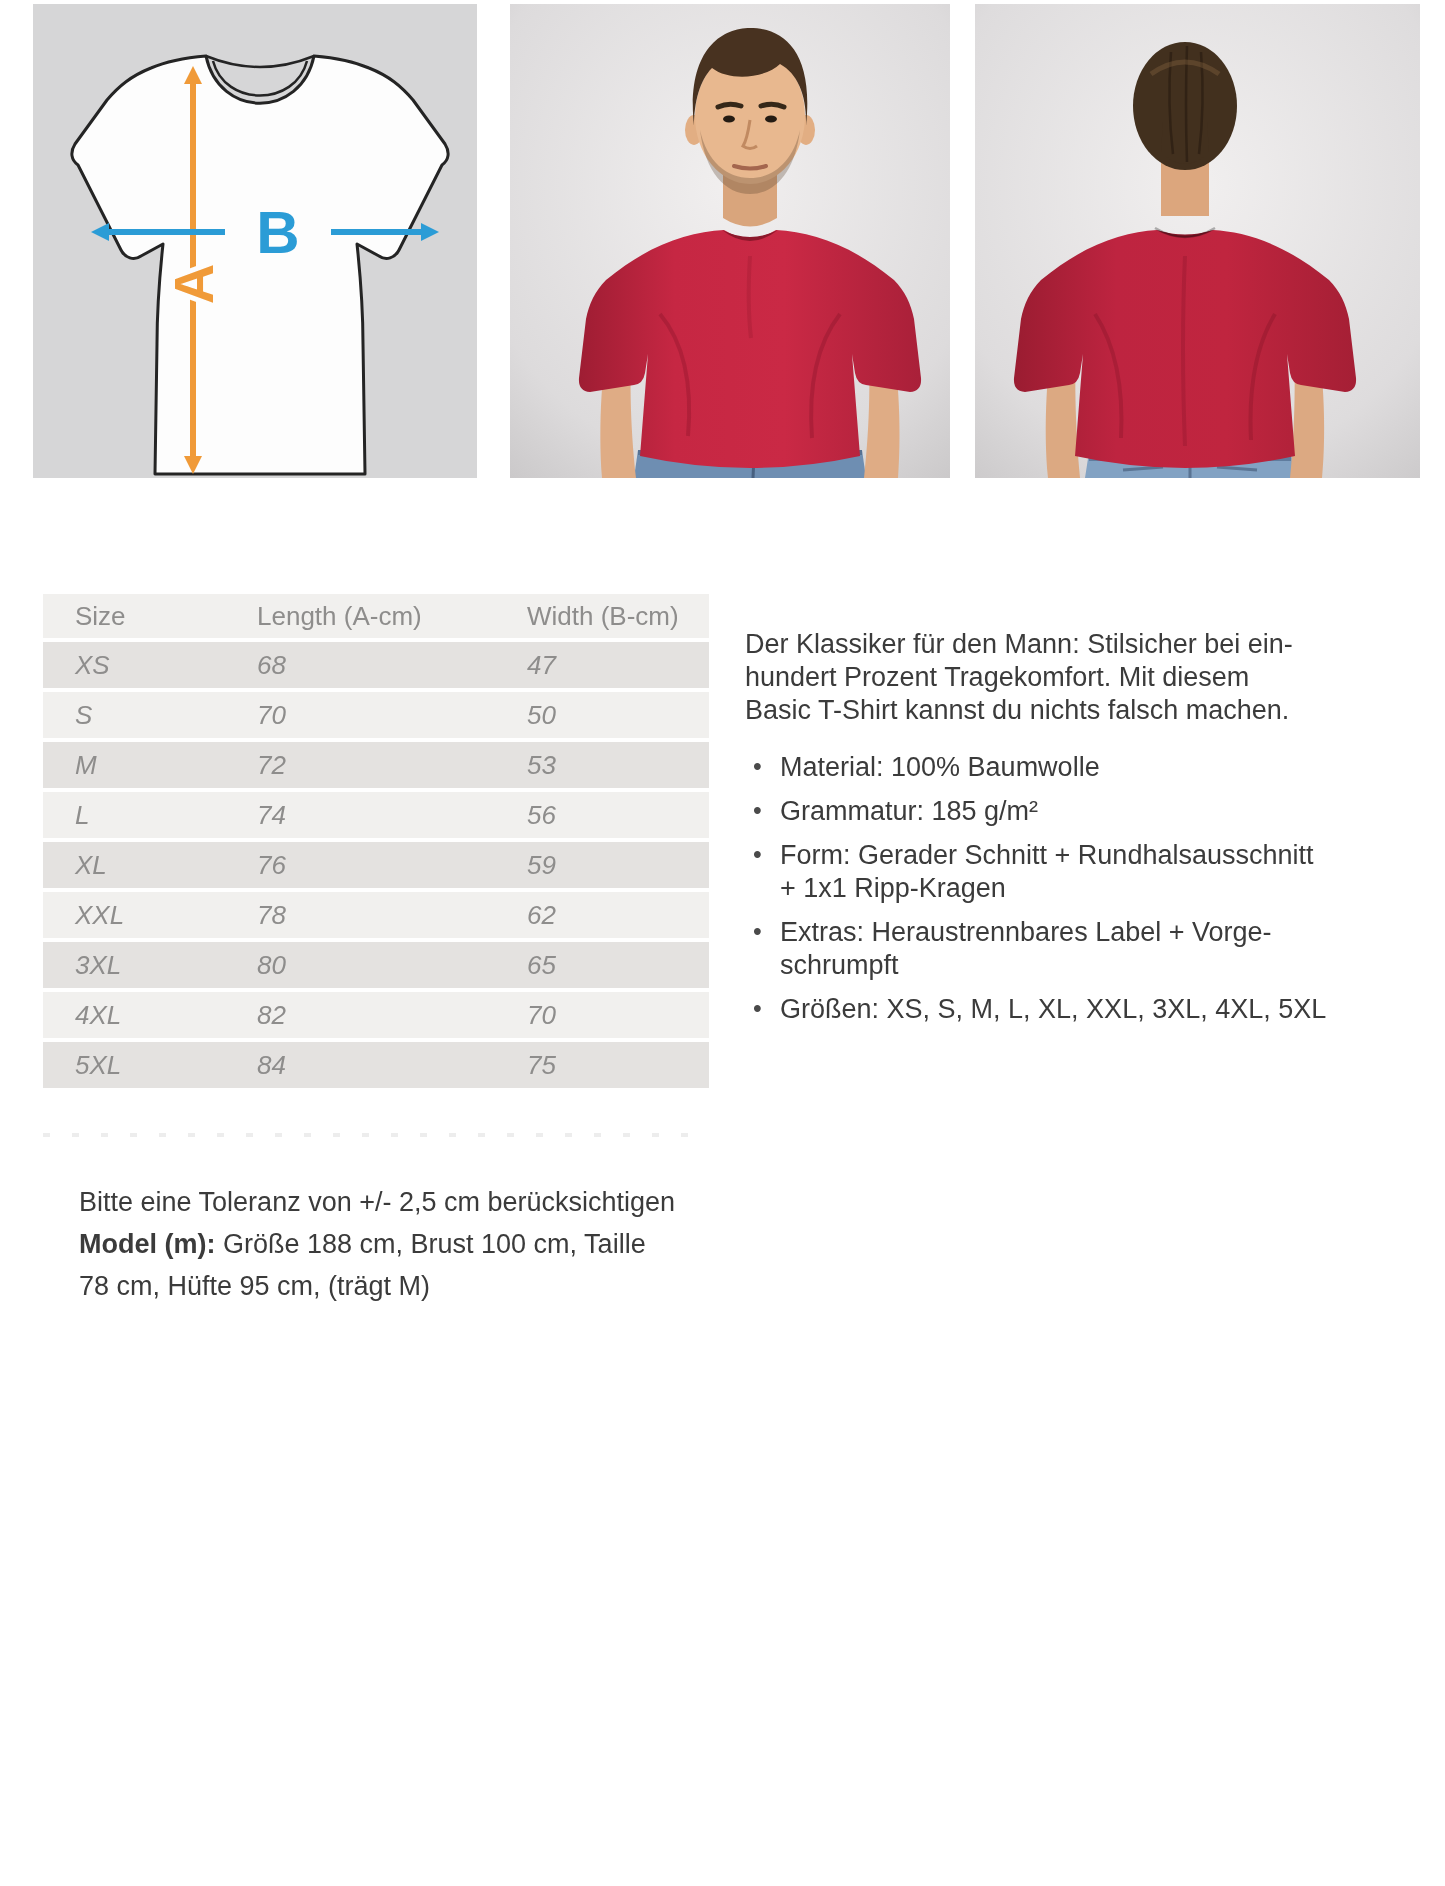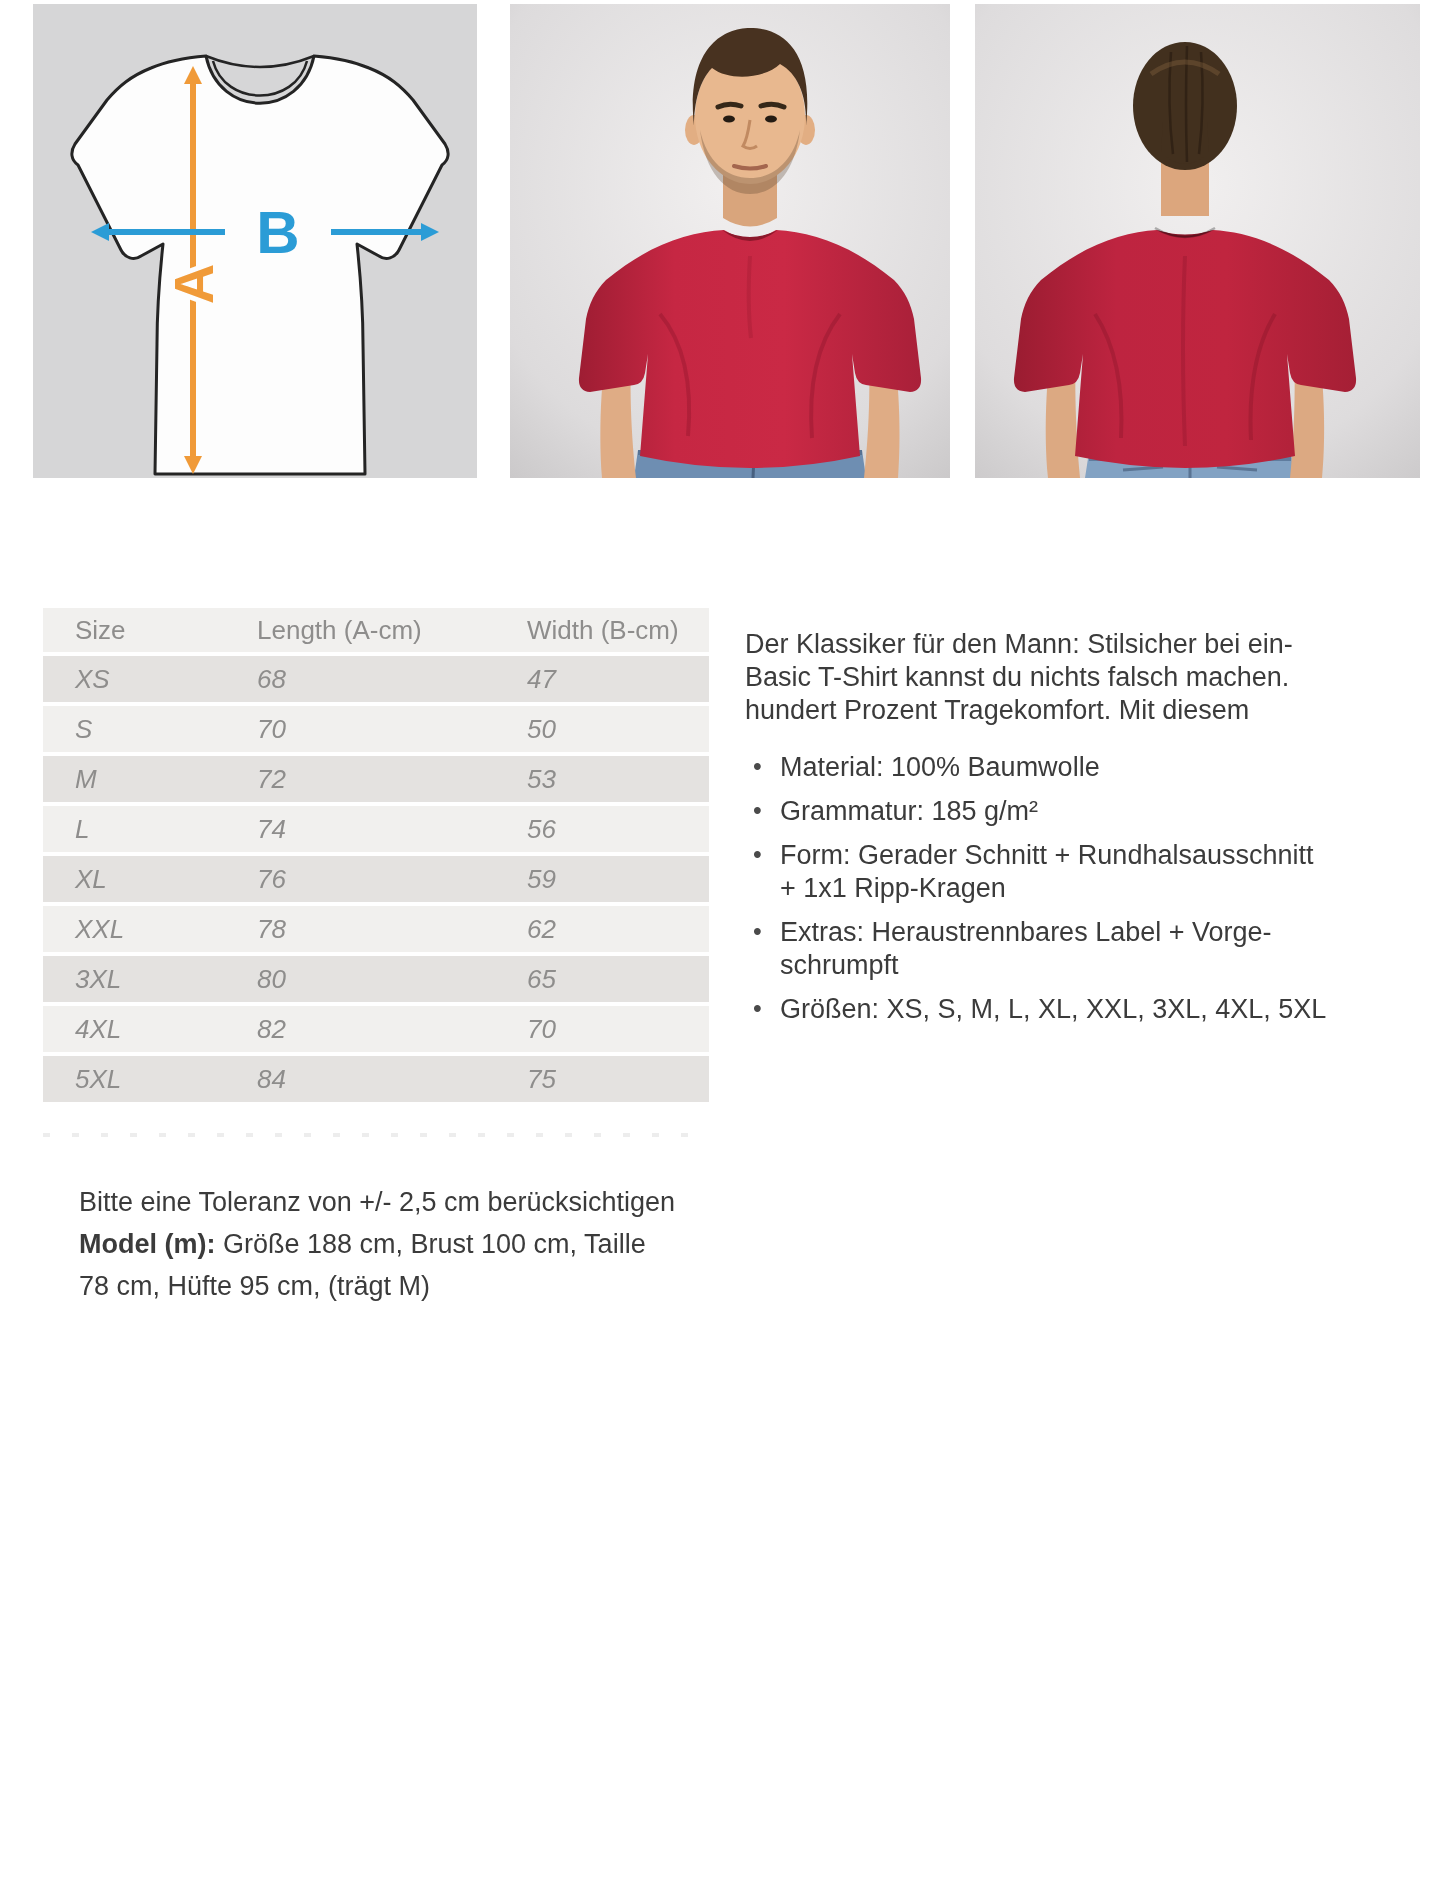--- a/index.html
+++ b/index.html
@@ -8,21 +8,21 @@
     font-family:"Liberation Sans", sans-serif;
     -webkit-font-smoothing:antialiased;
   }
   .panel{position:absolute;top:4px;height:474px;overflow:hidden;}
   #panel-diagram{left:33px;width:444px;}
   #panel-front{left:510px;width:440px;}
   #panel-back{left:975px;width:445px;}
   .panel svg{display:block;width:100%;height:100%;}
 
   
-  .size-table{position:absolute;left:43px;top:608px;width:666px;font-size:26px;color:#8E8D8C;}
+  .size-table{position:absolute;left:43px;top:594px;width:666px;font-size:26px;color:#8E8D8C;}
   .thead{display:flex;align-items:center;height:44px;background:#F1F0EE;}
   .trow{display:flex;align-items:center;height:46px;margin-top:4px;background:#F1F0EE;font-style:italic;}
   .tbody .trow:nth-child(odd){background:#E4E2E0;}
   .c1{width:214px;padding-left:32px;box-sizing:border-box;}
   .c2{width:270px;}
   .c3{flex:1;}
 
   .table-artifact{
     position:absolute;left:43px;top:1133px;width:666px;height:4px;
     background:repeating-linear-gradient(90deg,rgba(140,140,140,.35) 0 7px,transparent 7px 29px);
@@ -229,22 +229,22 @@
       <div class="c3">75</div>
     </div>
   </div>
 </div>
 
 <div class="table-artifact"></div>
 
 <div class="desc">
   <div>
     <div class="line">Der Klassiker für den Mann: Stilsicher bei ein-</div>
+    <div class="line">hundert Prozent Tragekomfort. Mit diesem</div>
     <div class="line">Basic T-Shirt kannst du nichts falsch machen.</div>
-    <div class="line">hundert Prozent Tragekomfort. Mit diesem</div>
   </div>
   <ul>
     <li>
       <div class="line">Material: 100% Baumwolle</div>
     </li>
     <li>
       <div class="line">Grammatur: 185 g/m²</div>
     </li>
     <li>
       <div class="line">Form: Gerader Schnitt + Rundhalsausschnitt</div>

